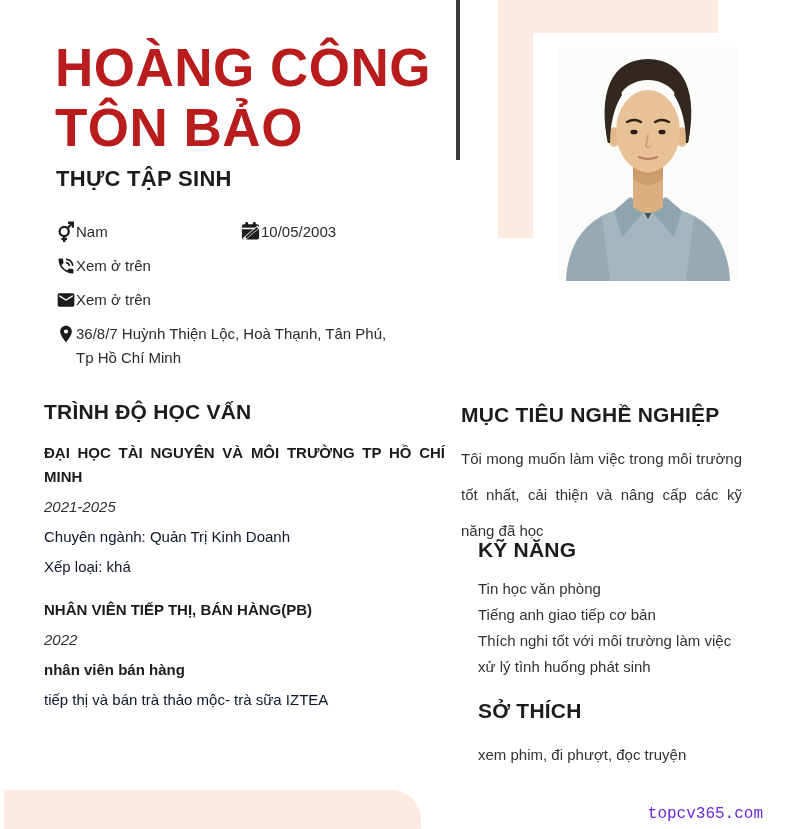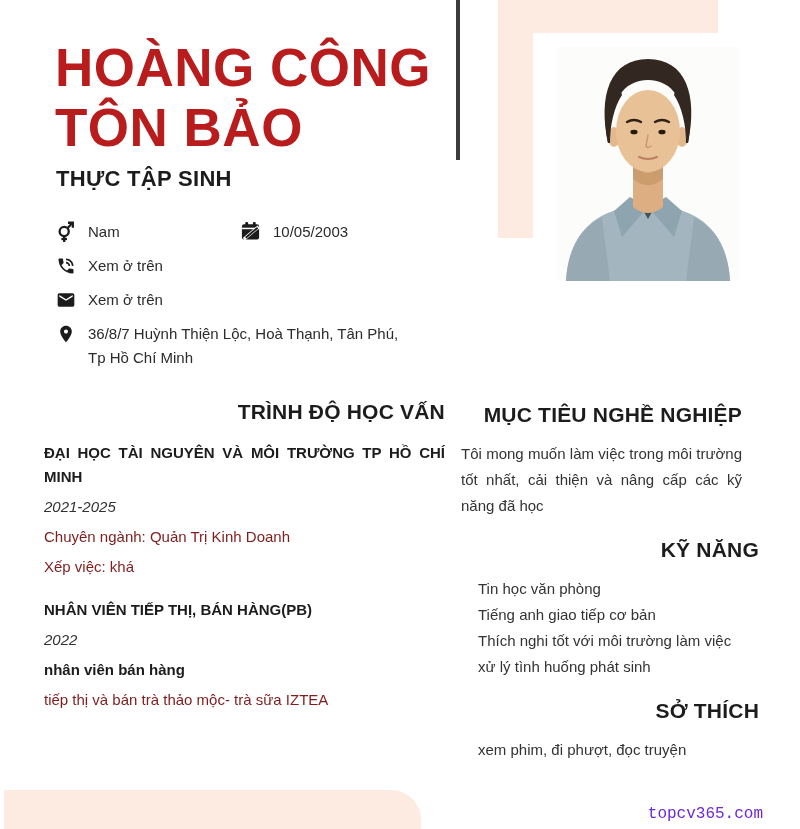--- a/index.html
+++ b/index.html
@@ -21,37 +21,37 @@
 
   
   .name { position:absolute; left:55px; top:38px; font-size:53px; line-height:60px; font-weight:bold; color:#b91c1c; letter-spacing:.5px; }
   .subtitle { position:absolute; left:56px; top:166px; font-size:22px; font-weight:bold; color:#1c1c1c; letter-spacing:.3px; }
 
   
   .contact { position:absolute; left:55px; top:220px; width:390px; }
   .c-row { position:absolute; display:flex; align-items:center; }
   .c-icon { width:21px; height:23px; flex:0 0 21px; display:flex; align-items:center; justify-content:center; }
   .c-icon svg { display:block; }
-  .c-text { margin-left:12px; font-size:15px; color:#2b2b2b; }
+  .c-text { font-size:15px; color:#2b2b2b; }
   .c-text.address { width:322px; line-height:24px; }
 
   
-  .section h2 { font-size:21px; line-height:26px; font-weight:bold; color:#1c1c1c; letter-spacing:.2px;text-align:right; }
+  .section h2 { font-size:21px; line-height:26px; font-weight:bold; color:#1c1c1c; letter-spacing:.2px; }
   .edu  { position:absolute; left:44px; top:399px; width:401px; }
   .exp  { position:absolute; left:44px; top:582px; width:401px; }
   .obj  { position:absolute; left:461px; top:402px; width:281px; }
   .skl  { position:absolute; left:478px; top:537px; width:281px; }
   .hob  { position:absolute; left:478px; top:698px; width:281px; }
 
   .entry-title { margin-top:16px; font-size:15px; font-weight:bold; color:#1c1c1c; line-height:24px; text-align:justify; }
   .entry-years { margin-top:8px; font-size:15px; font-style:italic; color:#333; line-height:20px; }
-  .entry-line  { margin-top:10px; font-size:15px; color:#7f1d1d; line-height:20px; }
+  .entry-line  { margin-top:10px; font-size:15px; color:#0f172a; line-height:20px; }
   .entry-line.bold { font-weight:bold; color:#1c1c1c; }
 
-  .para { margin-top:13px; font-size:15px; line-height:26px; text-align:justify; color:#333; }
+  .para { margin-top:13px; font-size:15px; line-height:36px; text-align:justify; color:#333; }
   .list-line { font-size:15px; line-height:26px; color:#333; }
   .skl .list-wrap { margin-top:13px; }
   .hob .para { text-align:left; }
 
   .watermark {
     position:absolute; right:37px; top:805px;
     font-family:Liberation Mono, monospace;
     font-size:16px; color:#6d28d9;
   }
 </style>
@@ -157,21 +157,21 @@
     </span>
     <span class="c-text address">36/8/7 Huỳnh Thiện Lộc, Hoà Thạnh, Tân Phú, Tp Hồ Chí Minh</span>
   </div>
 </div>
 
 <div class="section edu">
   <h2>TRÌNH ĐỘ HỌC VẤN</h2>
   <div class="entry-title">ĐẠI HỌC TÀI NGUYÊN VÀ MÔI TRƯỜNG TP HỒ CHÍ MINH</div>
   <div class="entry-years">2021-2025</div>
   <div class="entry-line">Chuyên ngành: Quản Trị Kinh Doanh</div>
-  <div class="entry-line">Xếp việc: khá</div>
+  <div class="entry-line">Xếp loại: khá</div>
 </div>
 
 <div class="section exp">
   <div class="entry-title" style="text-align:left;">NHÂN VIÊN TIẾP THỊ, BÁN HÀNG(PB)</div>
   <div class="entry-years">2022</div>
   <div class="entry-line bold">nhân viên bán hàng</div>
   <div class="entry-line">tiếp thị và bán trà thảo mộc- trà sữa IZTEA</div>
 </div>
 
 <div class="section obj">

